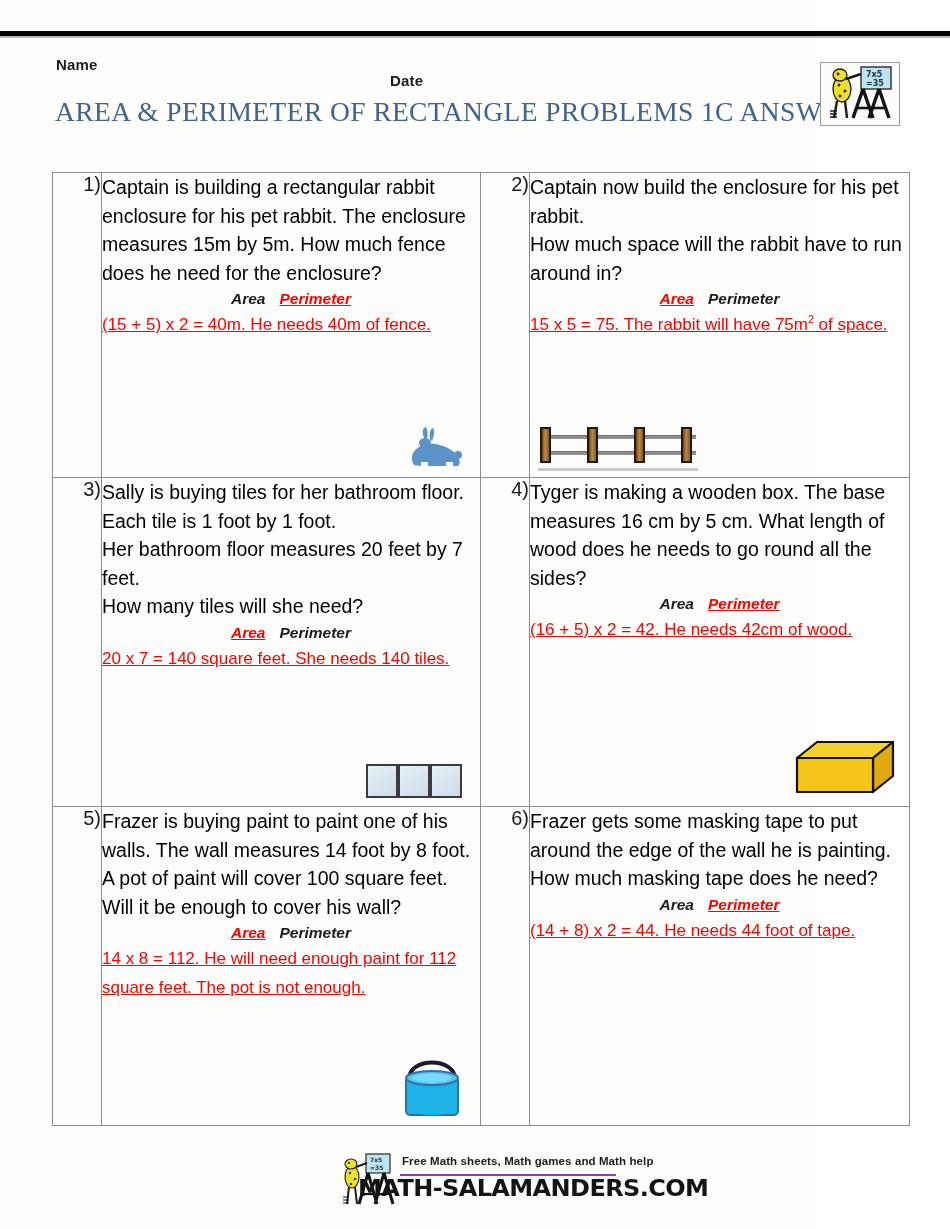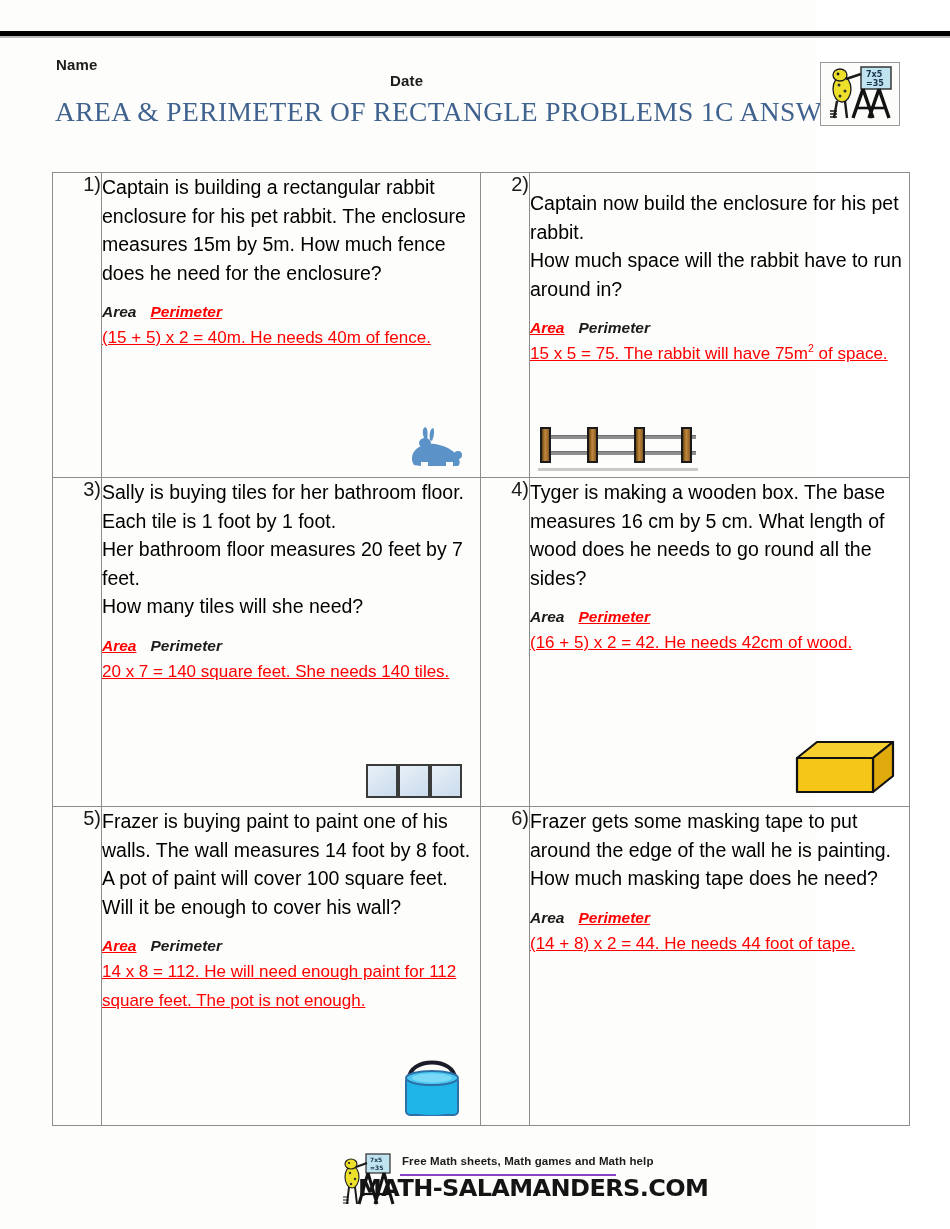--- a/index.html
+++ b/index.html
@@ -123,22 +123,23 @@
     font-size: 19.5px;
     line-height: 28.5px;
     color: #000000;
   }
 
   .ap-line {
     font-size: 15.5px;
     font-style: italic;
     font-weight: 600;
     line-height: 22px;
-    margin-top: 14px;
+    margin-top: 1px;
     white-space: nowrap;
+    text-align: center;
   }
   .ap-word { color: #1b1b1b; }
   .ap-word.sel {
     color: #ff0000;
     text-decoration: underline;
   }
   .ap-gap { display: inline-block; width: 14px; }
 
   .answer {
     font-size: 17px;
@@ -313,21 +314,21 @@
               <path d="M8 40 C4 34 6 26 13 22 C17 19 23 18 29 19 C36 20 44 23 49 28 C54 33 55 39 52 41 L47 41 L47 37 L40 37 L40 41 L22 41 L22 37 L15 37 L15 41 Z" fill="#5b93c9"></path>
               <ellipse cx="19" cy="18" rx="6" ry="5" fill="#5b93c9"></ellipse>
               <path d="M19 15 C16 9 16 4 19 2 C22 3 22 9 21 15 Z" fill="#5b93c9"></path>
               <path d="M24 15 C23 9 24 4 27 3 C29 5 28 11 26 16 Z" fill="#5b93c9"></path>
               <circle cx="52" cy="30" r="4" fill="#5b93c9"></circle>
             </svg>
           </div>
         </td>
         <td class="num-cell">2)</td>
         <td class="q-cell q-cell-right">
-          <div class="q-text" style="white-space:pre-line;margin-top:16px;">Captain now build the enclosure for his pet rabbit.
+          <div class="q-text" style="white-space:pre-line;">Captain now build the enclosure for his pet rabbit.
 How much space will the rabbit have to run around in?</div>
           <div class="ap-line">
             <span class="ap-word sel">Area</span><span class="ap-gap"></span><span class="ap-word">Perimeter</span>
           </div>
           <div class="answer"><span>15 x 5 = 75. The rabbit will have 75m</span><sup>2</sup><span> of space.</span></div>
           <div class="illus fence-wrap">
             <div class="fence-rail" style="top:12px;"></div>
             <div class="fence-rail" style="top:28px;"></div>
             <div class="fence-post" style="left:2px;"></div>
             <div class="fence-post" style="left:49px;"></div>

